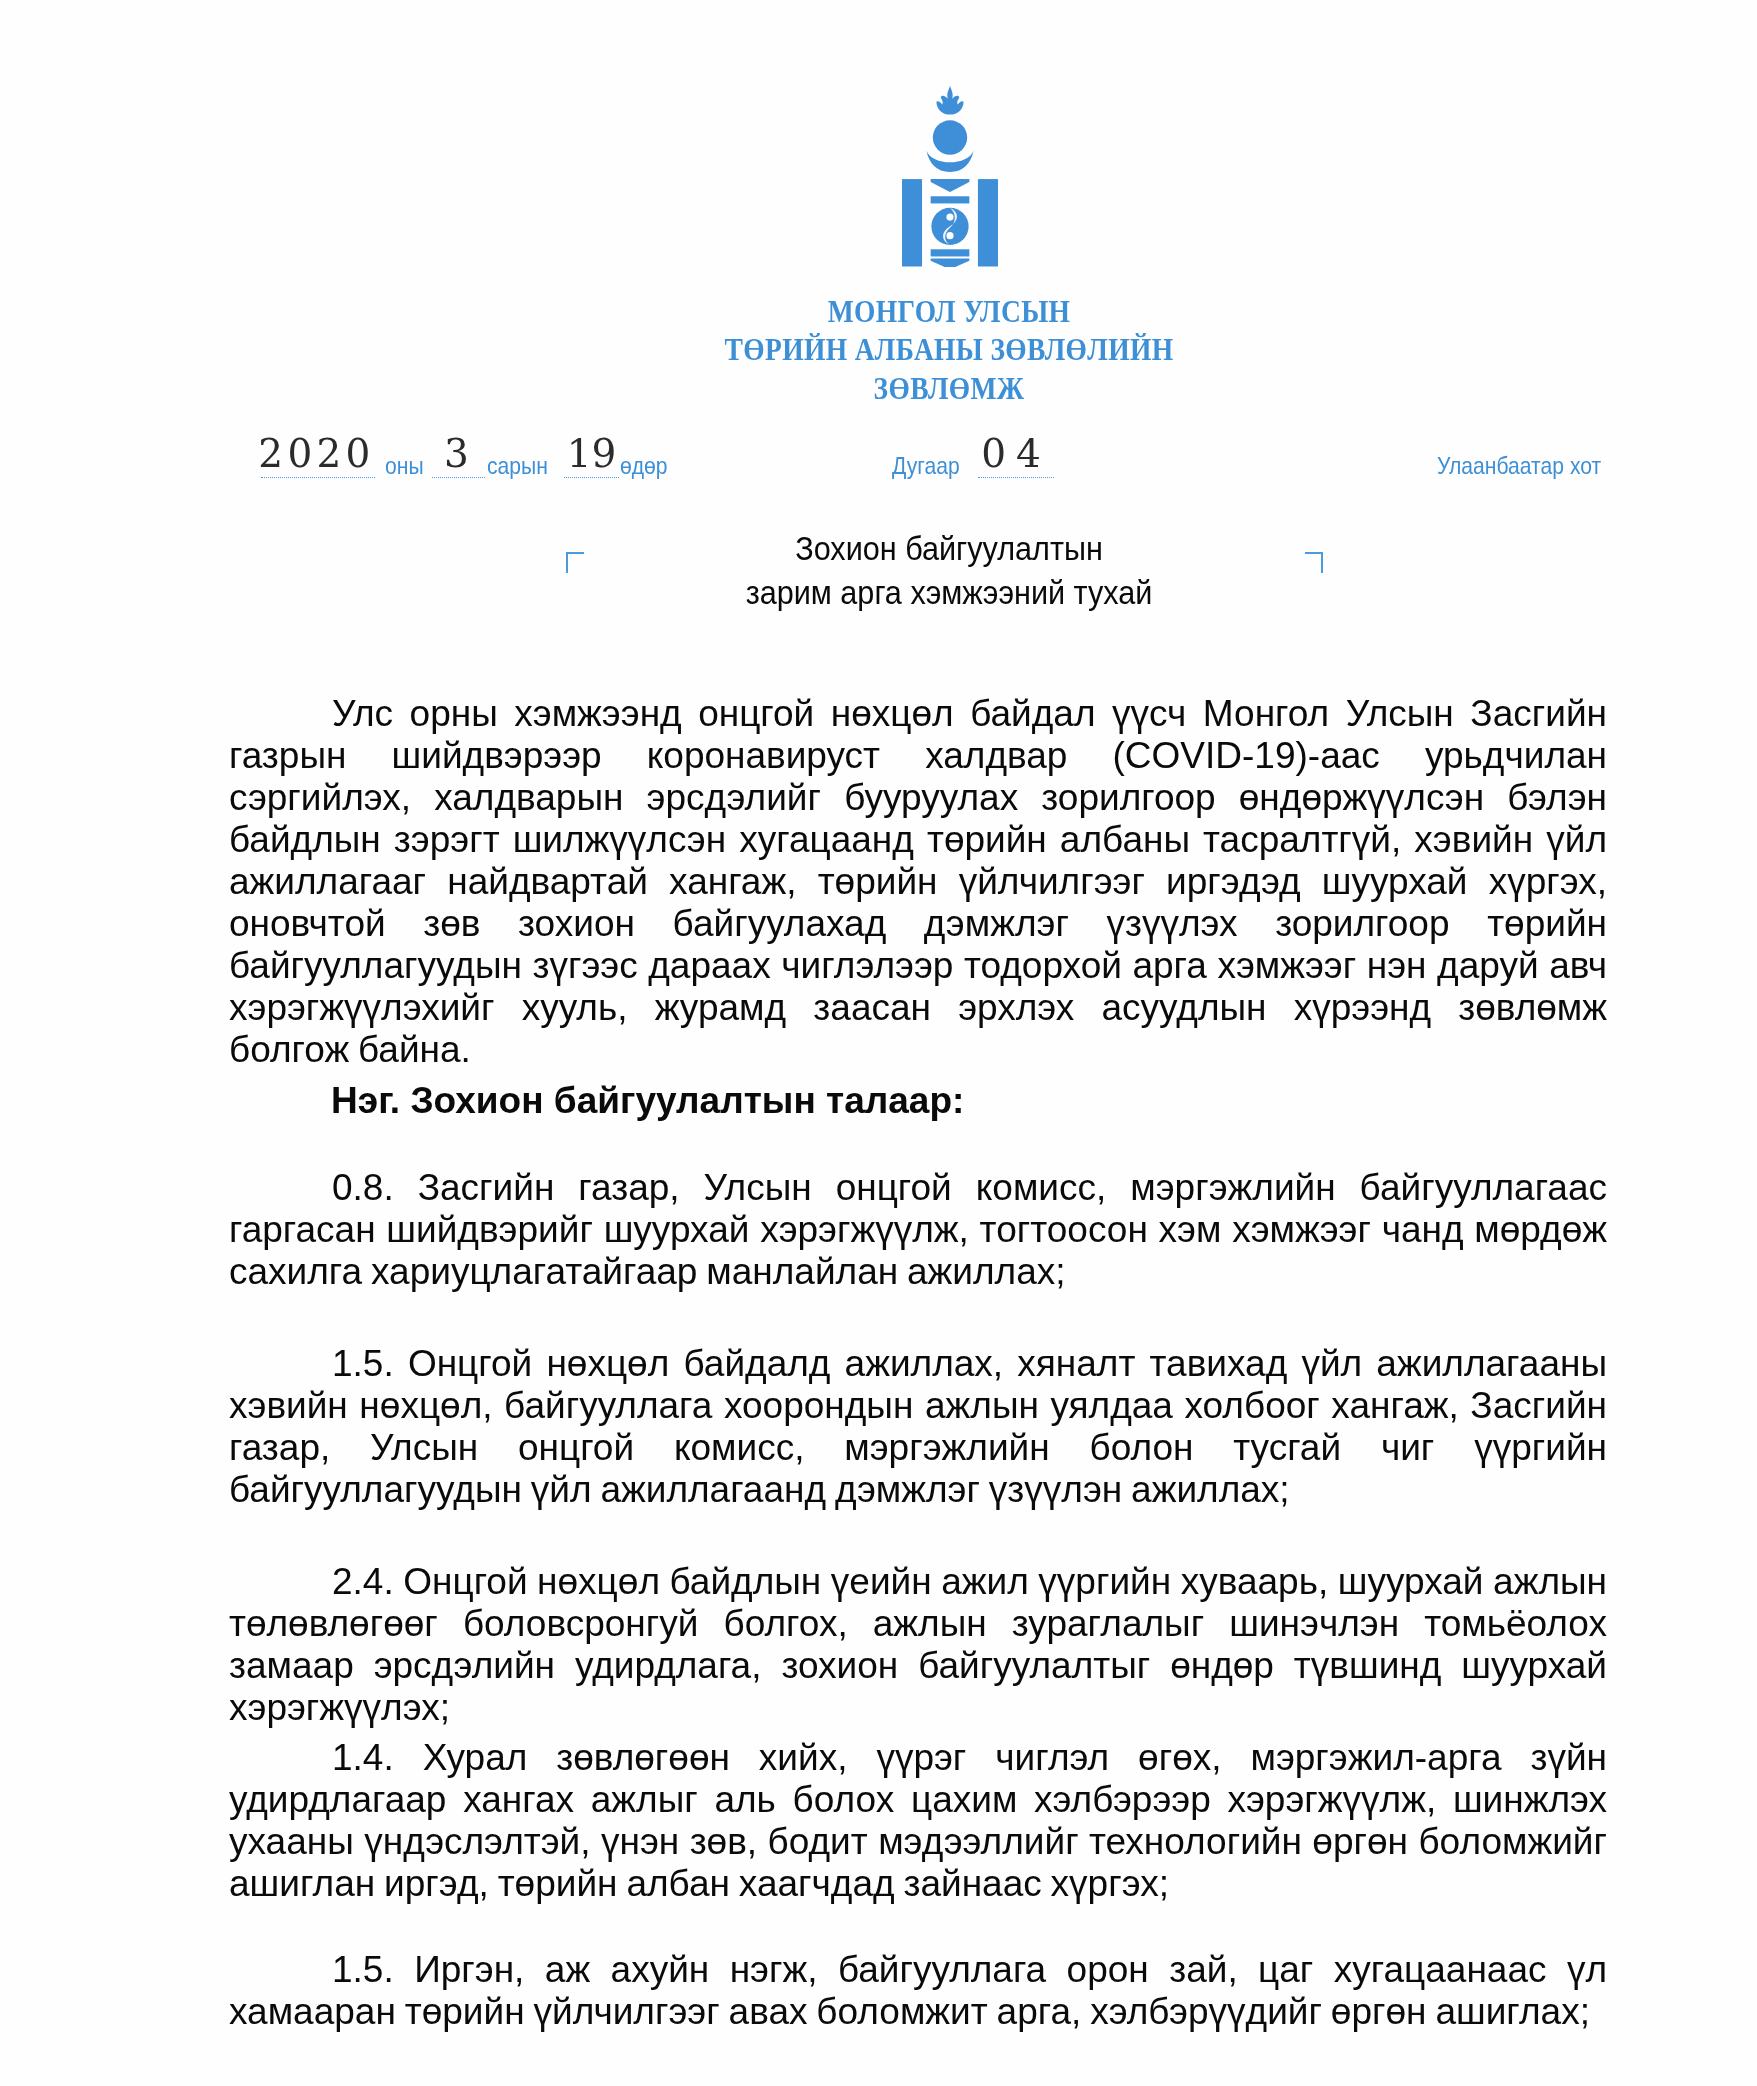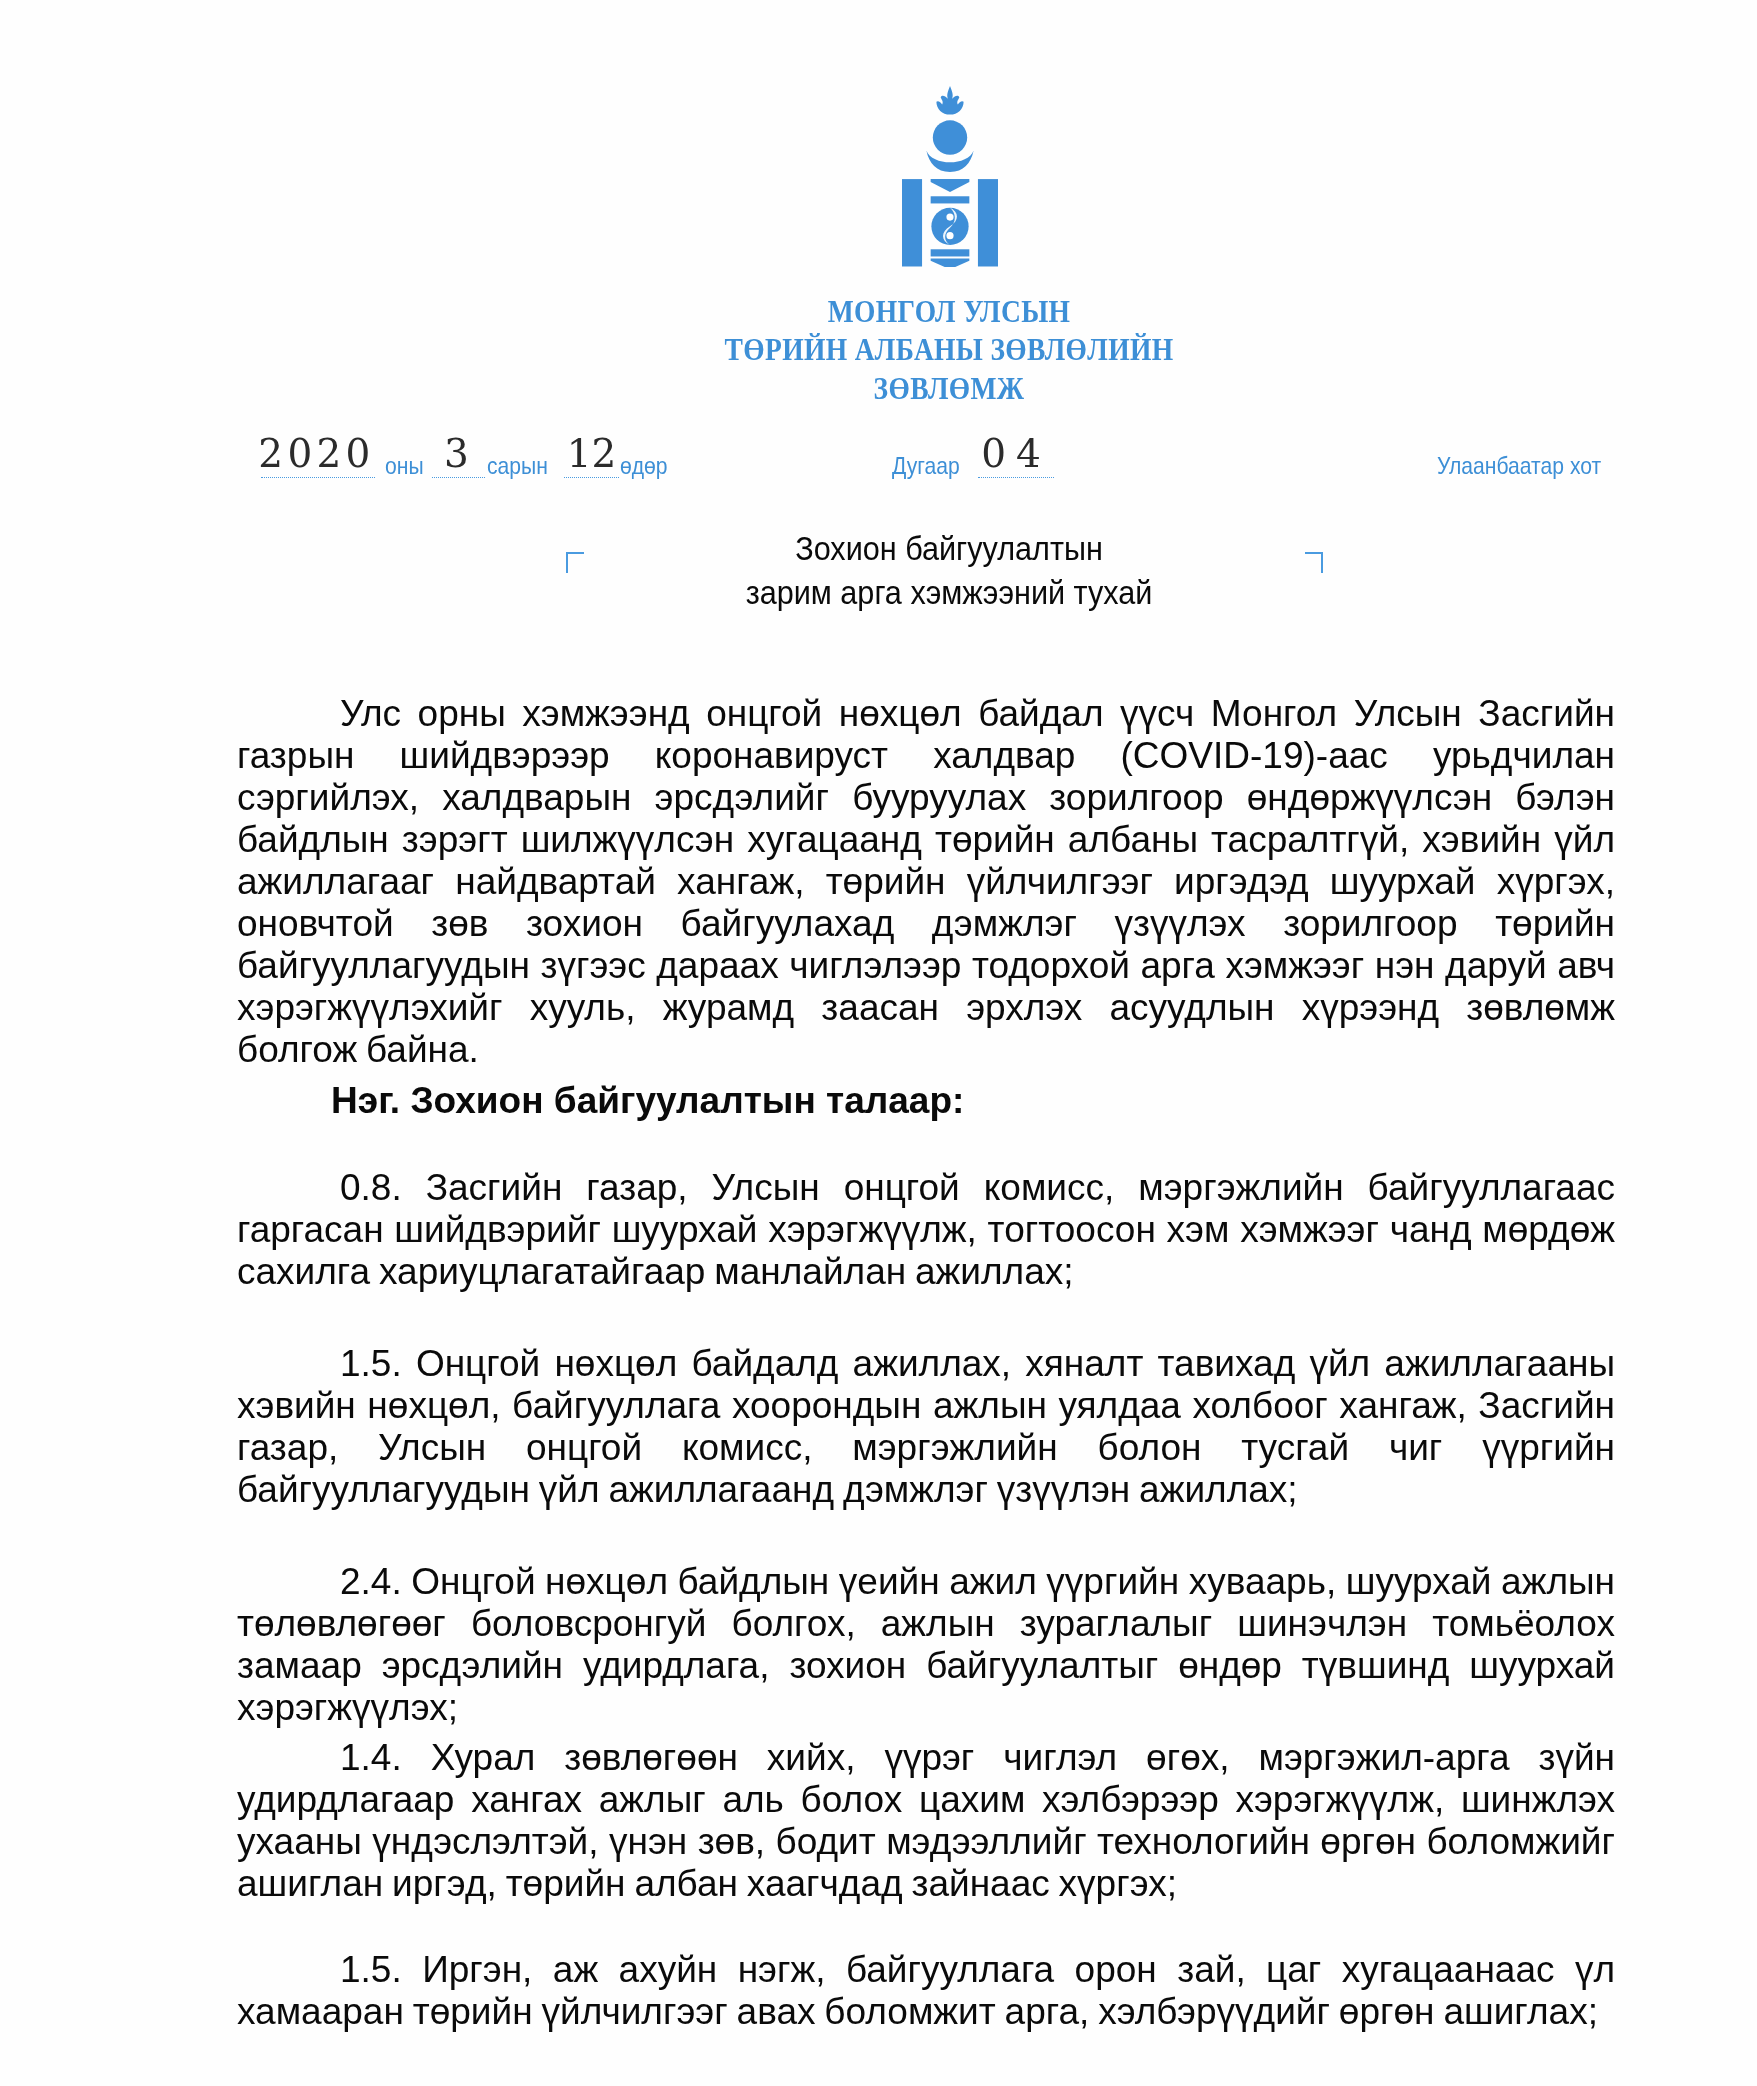--- a/index.html
+++ b/index.html
@@ -78,21 +78,20 @@
 
   
   .para {
     left: 229px;
     width: 1378px;
     font-size: 37px;
     line-height: 42px;
     text-align: justify;
     text-indent: 103px;
     word-spacing: -1.4px;
-    margin-left: 8px;
   }
   #intro { top: 693px; }
   #section-heading {
     left: 331px; top: 1080px;
     font-size: 37px; line-height: 42px; font-weight: bold;
     white-space: nowrap;
   }
   #item-1-1 { top: 1167px; }
   #item-1-2 { top: 1343px; }
   #item-1-3 { top: 1561px; }
@@ -136,21 +135,21 @@
 <div id="hdr3" class="abs hdr">ЗӨВЛӨМЖ</div>
 
 <div class="abs hand" style="left:256px; width:121px;">2020</div>
 <div class="abs uline" style="left:261px; width:114px;"></div>
 <div class="abs meta-label" style="left:385px;">оны</div>
 
 <div class="abs hand" style="left:432px; width:53px;">3</div>
 <div class="abs uline" style="left:432px; width:53px;"></div>
 <div class="abs meta-label" style="left:487px;">сарын</div>
 
-<div class="abs hand" style="left:564px; width:55px; letter-spacing:0;">12</div>
+<div class="abs hand" style="left:564px; width:55px; letter-spacing:0;">19</div>
 <div class="abs uline" style="left:564px; width:55px;"></div>
 <div class="abs meta-label" style="left:620px;">өдөр</div>
 
 <div class="abs meta-label" style="left:892px;">Дугаар</div>
 <div class="abs hand" style="left:978px; width:76px; letter-spacing:10px;">04</div>
 <div class="abs uline" style="left:978px; width:76px;"></div>
 
 <div class="abs meta-label" style="left:1437px;">Улаанбаатар хот</div>
 
 <div id="br-left" class="abs bracket"></div>

